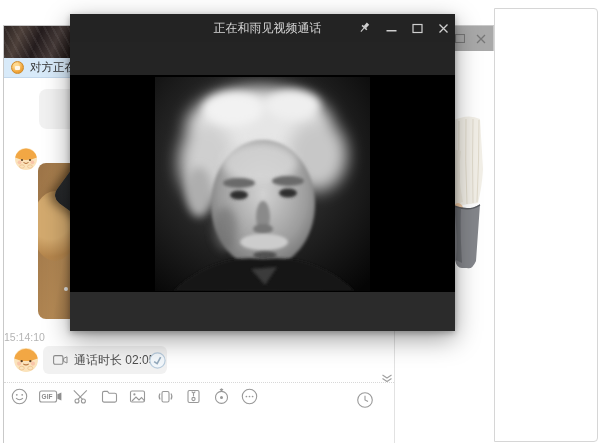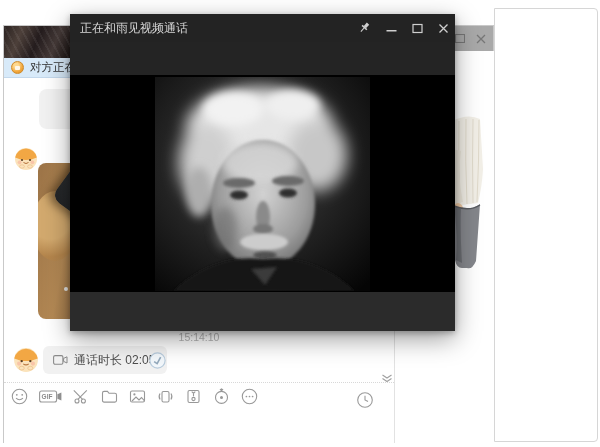--- a/index.html
+++ b/index.html
@@ -40,21 +40,21 @@
     overflow:hidden;background:linear-gradient(100deg,#9b7347 0%,#b58a55 30%,#8a6540 58%,#6f5233 100%);}
   .photo-msg .bread{position:absolute;left:-6px;top:28px;width:46px;height:70px;border-radius:50%;
     background:radial-gradient(circle at 40% 40%, #d2a96e 0 40%, #b4854c 75%, rgba(180,133,76,0) 100%);}
   .photo-msg .phone{position:absolute;left:34px;top:-30px;width:150px;height:120px;
     transform:rotate(36deg);background:linear-gradient(180deg,#4a4c4e 0%,#2e3032 55%,#232527 100%);
     border-radius:10px;box-shadow:-4px 4px 8px rgba(40,25,10,.5);}
   .photo-msg .phone::after{content:"";position:absolute;left:10px;top:10px;right:10px;bottom:26px;
     background:#1b1d1f;border-radius:4px;}
   .photo-msg .dot{position:absolute;width:4px;height:4px;border-radius:50%;background:#e8e8e8;}
 
-  .timestamp{position:absolute;left:0;top:305px;width:390px;text-align:center;
+  .timestamp{position:absolute;left:0;top:305px;width:390px;
     font-size:10.5px;color:#b4b4b4;}
 
   .bubble2{left:39px;top:320px;height:28px;display:flex;align-items:center;gap:6px;
     padding:0 12px 0 10px;border-radius:6px;font-size:12px;color:#4d4d4d;}
   .check{position:absolute;left:145px;top:326px;width:17px;height:17px;}
   .chevron{position:absolute;left:377px;top:348px;width:12px;height:9px;}
 
   .side-panel{position:absolute;left:390px;top:25px;width:100px;height:392px;
     background:#fff;border-left:1px solid #e2e2e2;overflow:hidden;}
   .character{position:absolute;left:47px;top:60px;}
@@ -62,21 +62,21 @@
   .input-area{position:absolute;left:0;top:356px;width:390px;height:61px;background:#fff;
     border-top:1px dotted #d8d8d8;}
   .toolbar{position:absolute;left:7px;top:5px;display:flex;align-items:center;gap:11px;}
   .tool{display:flex;align-items:center;justify-content:center;height:17px;}
   .clock-btn{position:absolute;right:20px;top:8px;width:18px;height:18px;}
 
   
   .video-window{position:absolute;left:70px;top:14px;width:385px;height:317px;z-index:5;
     background:#242424;box-shadow:0 8px 24px rgba(0,0,0,.38),0 2px 6px rgba(0,0,0,.28);}
   .v-titlebar{position:absolute;left:0;top:0;width:100%;height:28px;background:#232323;
-    display:flex;align-items:center;}
+    display:flex;align-items:center;justify-content:center;}
   .v-title{margin-left:10px;font-size:12px;color:#d8d8d8;}
   .v-controls{position:absolute;right:6px;top:0;height:28px;display:flex;align-items:center;gap:14px;}
   .vbtn{width:12px;height:12px;display:flex;align-items:center;justify-content:center;}
   .v-strip{position:absolute;left:0;top:61px;width:100%;height:217px;background:#000;}
   .v-bottom{position:absolute;left:0;top:278px;width:100%;height:39px;background:#2b2b2b;}
   .portrait{position:absolute;left:85px;top:2px;width:215px;height:214px;}
 
   svg{display:block;}
 </style>
 </head>

